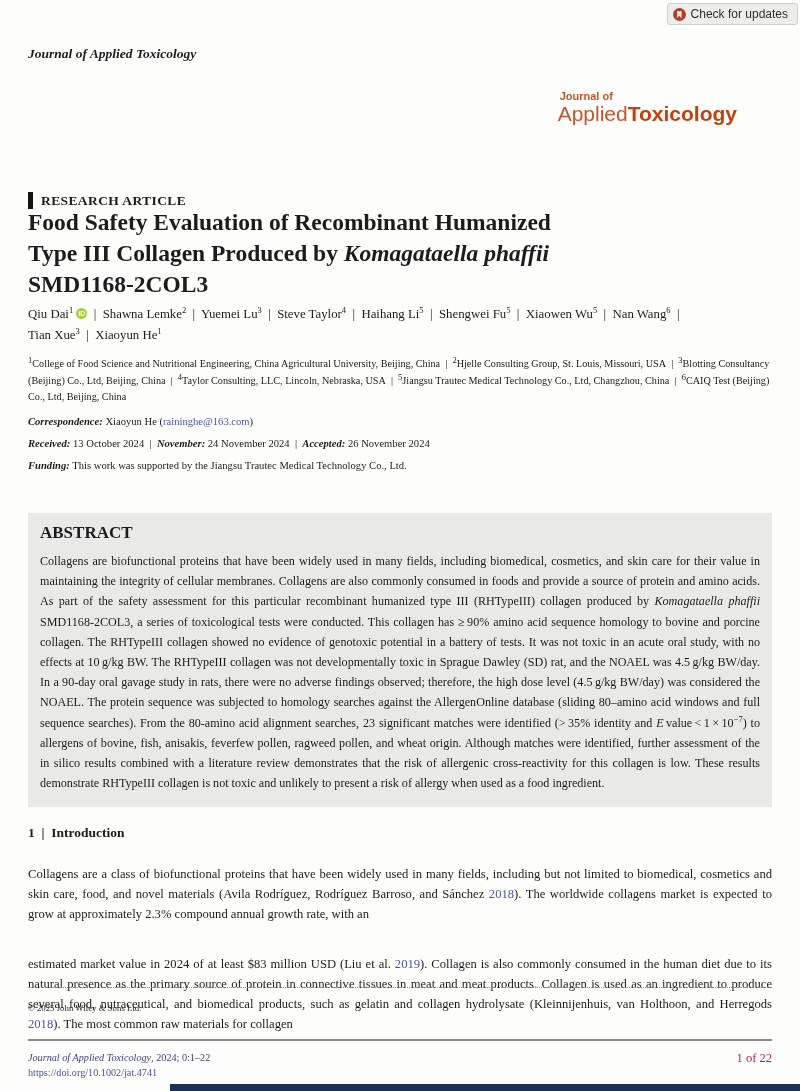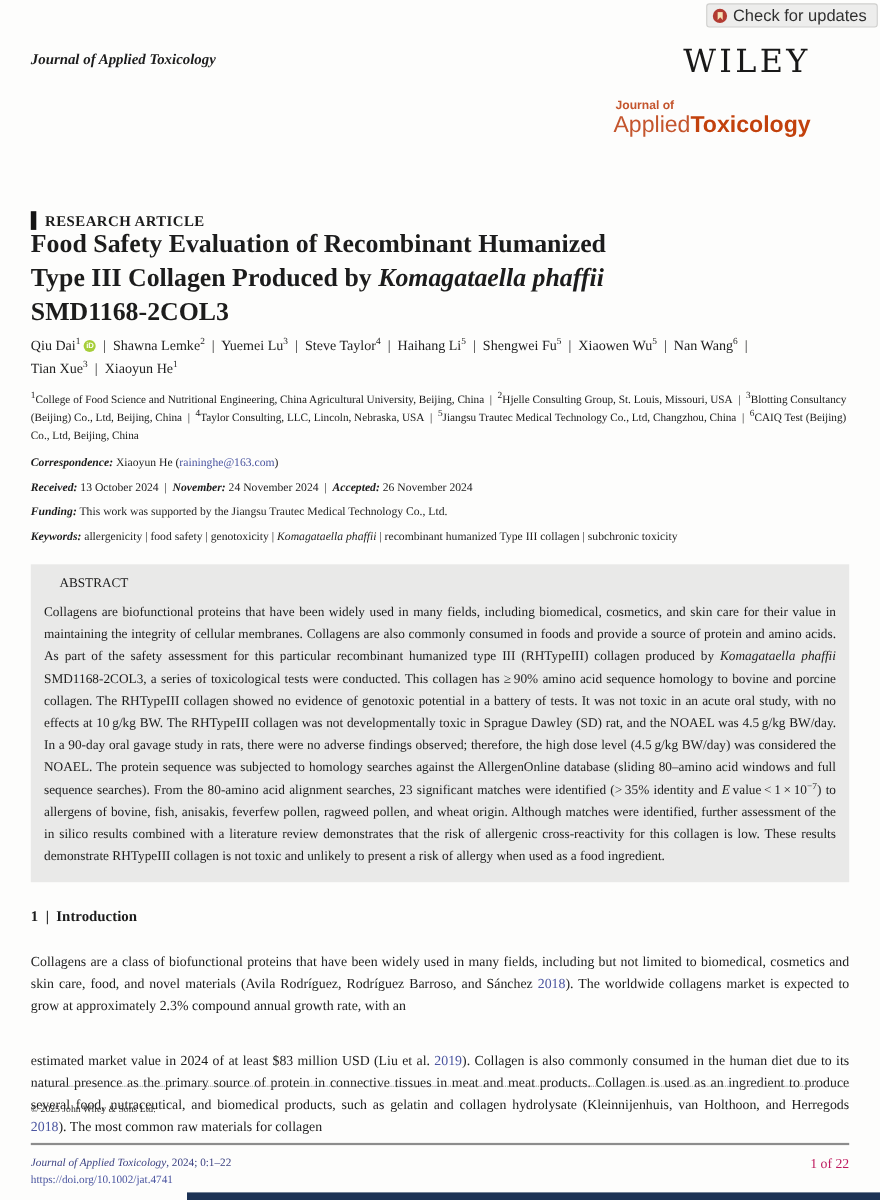--- a/index.html
+++ b/index.html
@@ -2,21 +2,21 @@
 <html><head>
 <meta charset="utf-8">
 <style>
   html,body{margin:0;padding:0;background:#ffffff;}
   .page{position:relative;width:800px;height:1091px;background:#fdfdfc;overflow:hidden;
         font-family:"Liberation Serif",serif;color:#1c1c1c;}
 
   
   .badge{position:absolute;top:3px;right:2px;height:20px;background:#ededec;border:1px solid #cfcfcd;
          border-radius:3px;display:flex;align-items:center;gap:5px;padding:0 9px 0 5px;
-         font-family:"Liberation Sans",sans-serif;font-size:15px;color:#2f2f2f;cursor:pointer;}
+         font-family:"Liberation Sans",sans-serif;font-size:12px;color:#2f2f2f;cursor:pointer;}
   .badge-icon{width:13px;height:13px;border-radius:50%;background:#b23b32;position:relative;flex:0 0 auto;}
   .badge-icon::after{content:"";position:absolute;left:4px;top:3px;width:5px;height:8px;background:#f7e3b8;
          clip-path:polygon(0 0,100% 0,100% 100%,50% 65%,0 100%);}
 
   
   .header-left{position:absolute;top:46px;left:28px;font-size:13.5px;font-weight:bold;font-style:italic;}
   .wiley{position:absolute;top:38px;right:63px;font-size:29px;letter-spacing:3px;
          font-family:"DejaVu Serif",serif;color:#181818;}
   .logo{position:absolute;top:91px;right:63px;font-family:"Liberation Sans",sans-serif;line-height:1.05;text-align:left;}
   .logo-l1{color:#c4552d;font-size:11px;font-weight:bold;margin-left:2px;}
@@ -40,21 +40,21 @@
   .affils{position:absolute;top:356px;left:28px;right:28px;font-size:10.2px;line-height:16.5px;color:#191919;}
 
   .meta{position:absolute;left:28px;right:28px;font-size:10.6px;}
   .meta b{font-weight:bold;font-style:italic;}
   .m-corr{top:416px;} .m-dates{top:438px;} .m-fund{top:460px;} .m-keys{top:483px;}
 
   .lnk{color:#4a55a0;}
   a.lnk{text-decoration:none;}
 
   .abstract{position:absolute;top:513px;left:28px;right:28px;background:#e9e9e8;padding:10px 12px 14px;box-sizing:border-box;}
-  .abstract-h{font-size:12px;font-weight:normal;margin:0 14px 8px;}
+  .abstract-h{font-size:17px;font-weight:bold;margin:0 0 8px;}
   .abstract-p{margin:0;font-size:12.1px;line-height:20.2px;text-align:justify;}
 
   .intro{position:absolute;top:823px;left:28px;right:28px;display:flex;gap:30px;flex-direction:column;}
   .col{flex:1;font-size:12.6px;line-height:20px;text-align:justify;}
   .intro-h{font-size:13.5px;font-weight:bold;margin:0 0 21px;text-align:left;}
   .col p{margin:0;}
 
   .dotted{position:absolute;top:987px;left:28px;right:28px;border-top:1px dotted #8f8f8f;}
   .copyright{position:absolute;top:1003px;left:28px;font-size:8.8px;color:#2a2a2a;}
   .rule{position:absolute;top:1039px;left:28px;right:28px;border-top:2px solid #8c8c8c;}
@@ -68,42 +68,40 @@
 
 <div class="page">
 
   <div class="badge">
     <span class="badge-icon"></span>
     <span>Check for updates</span>
   </div>
 
   <div class="header-left">Journal of Applied Toxicology</div>
 
-  <div class="wiley">WILEY</div>
 
   <div class="logo">
     <div class="logo-l1">Journal of</div>
     <div class="logo-l2"><span class="logo-applied">Applied</span><span class="logo-tox">Toxicology</span></div>
   </div>
 
   <div class="article-label">
     <span class="label-bar"></span>
     <span class="label-text">RESEARCH ARTICLE</span>
   </div>
 
   <h1 class="title" style="margin:0;">Food Safety Evaluation of Recombinant Humanized<br>Type III Collagen Produced by <i>Komagataella phaffii</i><br>SMD1168-2COL3</h1>
 
   <div class="authors">Qiu Dai<sup>1</sup> <span class="orcid">iD</span> &nbsp;|&nbsp; Shawna Lemke<sup>2</sup> &nbsp;|&nbsp; Yuemei Lu<sup>3</sup> &nbsp;|&nbsp; Steve Taylor<sup>4</sup> &nbsp;|&nbsp; Haihang Li<sup>5</sup> &nbsp;|&nbsp; Shengwei Fu<sup>5</sup> &nbsp;|&nbsp; Xiaowen Wu<sup>5</sup> &nbsp;|&nbsp; Nan Wang<sup>6</sup> &nbsp;|<br>Tian Xue<sup>3</sup> &nbsp;|&nbsp; Xiaoyun He<sup>1</sup></div>
 
   <div class="affils"><sup>1</sup>College of Food Science and Nutritional Engineering, China Agricultural University, Beijing, China&nbsp; | &nbsp;<sup>2</sup>Hjelle Consulting Group, St. Louis, Missouri, USA&nbsp; | &nbsp;<sup>3</sup>Blotting Consultancy (Beijing) Co., Ltd, Beijing, China&nbsp; | &nbsp;<sup>4</sup>Taylor Consulting, LLC, Lincoln, Nebraska, USA&nbsp; | &nbsp;<sup>5</sup>Jiangsu Trautec Medical Technology Co., Ltd, Changzhou, China&nbsp; | &nbsp;<sup>6</sup>CAIQ Test (Beijing) Co., Ltd, Beijing, China</div>
 
   <div class="meta m-corr"><b>Correspondence:</b> Xiaoyun He (<span class="lnk">raininghe@163.com</span>)</div>
   <div class="meta m-dates"><b>Received:</b> 13 October 2024&nbsp; | &nbsp;<b>November:</b> 24 November 2024&nbsp; | &nbsp;<b>Accepted:</b> 26 November 2024</div>
   <div class="meta m-fund"><b>Funding:</b> This work was supported by the Jiangsu Trautec Medical Technology Co., Ltd.</div>
-  <div class="meta m-keys"><b>Keywords:</b> allergenicity | food safety | genotoxicity | <i>Komagataella phaffii</i> | recombinant humanized Type III collagen | subchronic toxicity</div>
 
   <div class="abstract">
     <div class="abstract-h">ABSTRACT</div>
     <p class="abstract-p">Collagens are biofunctional proteins that have been widely used in many fields, including biomedical, cosmetics, and skin care for their value in maintaining the integrity of cellular membranes. Collagens are also commonly consumed in foods and provide a source of protein and amino acids. As part of the safety assessment for this particular recombinant humanized type III (RHTypeIII) collagen produced by <i>Komagataella phaffii</i> SMD1168-2COL3, a series of toxicological tests were conducted. This collagen has ≥ 90% amino acid sequence homology to bovine and porcine collagen. The RHTypeIII collagen showed no evidence of genotoxic potential in a battery of tests. It was not toxic in an acute oral study, with no effects at 10 g/kg BW. The RHTypeIII collagen was not developmentally toxic in Sprague Dawley (SD) rat, and the NOAEL was 4.5 g/kg BW/day. In a 90-day oral gavage study in rats, there were no adverse findings observed; therefore, the high dose level (4.5 g/kg BW/day) was considered the NOAEL. The protein sequence was subjected to homology searches against the AllergenOnline database (sliding 80–amino acid windows and full sequence searches). From the 80-amino acid alignment searches, 23 significant matches were identified (&gt; 35% identity and <i>E</i> value &lt; 1 × 10<sup>−7</sup>) to allergens of bovine, fish, anisakis, feverfew pollen, ragweed pollen, and wheat origin. Although matches were identified, further assessment of the in silico results combined with a literature review demonstrates that the risk of allergenic cross-reactivity for this collagen is low. These results demonstrate RHTypeIII collagen is not toxic and unlikely to present a risk of allergy when used as a food ingredient.</p>
   </div>
 
   <div class="intro">
     <div class="col">
       <h3 class="intro-h">1 | Introduction</h3>
       <p>Collagens are a class of biofunctional proteins that have been widely used in many fields, including but not limited to biomedical, cosmetics and skin care, food, and novel materials (Avila Rodríguez, Rodríguez Barroso, and Sánchez <span class="lnk">2018</span>). The worldwide collagens market is expected to grow at approximately 2.3% compound annual growth rate, with an</p>

